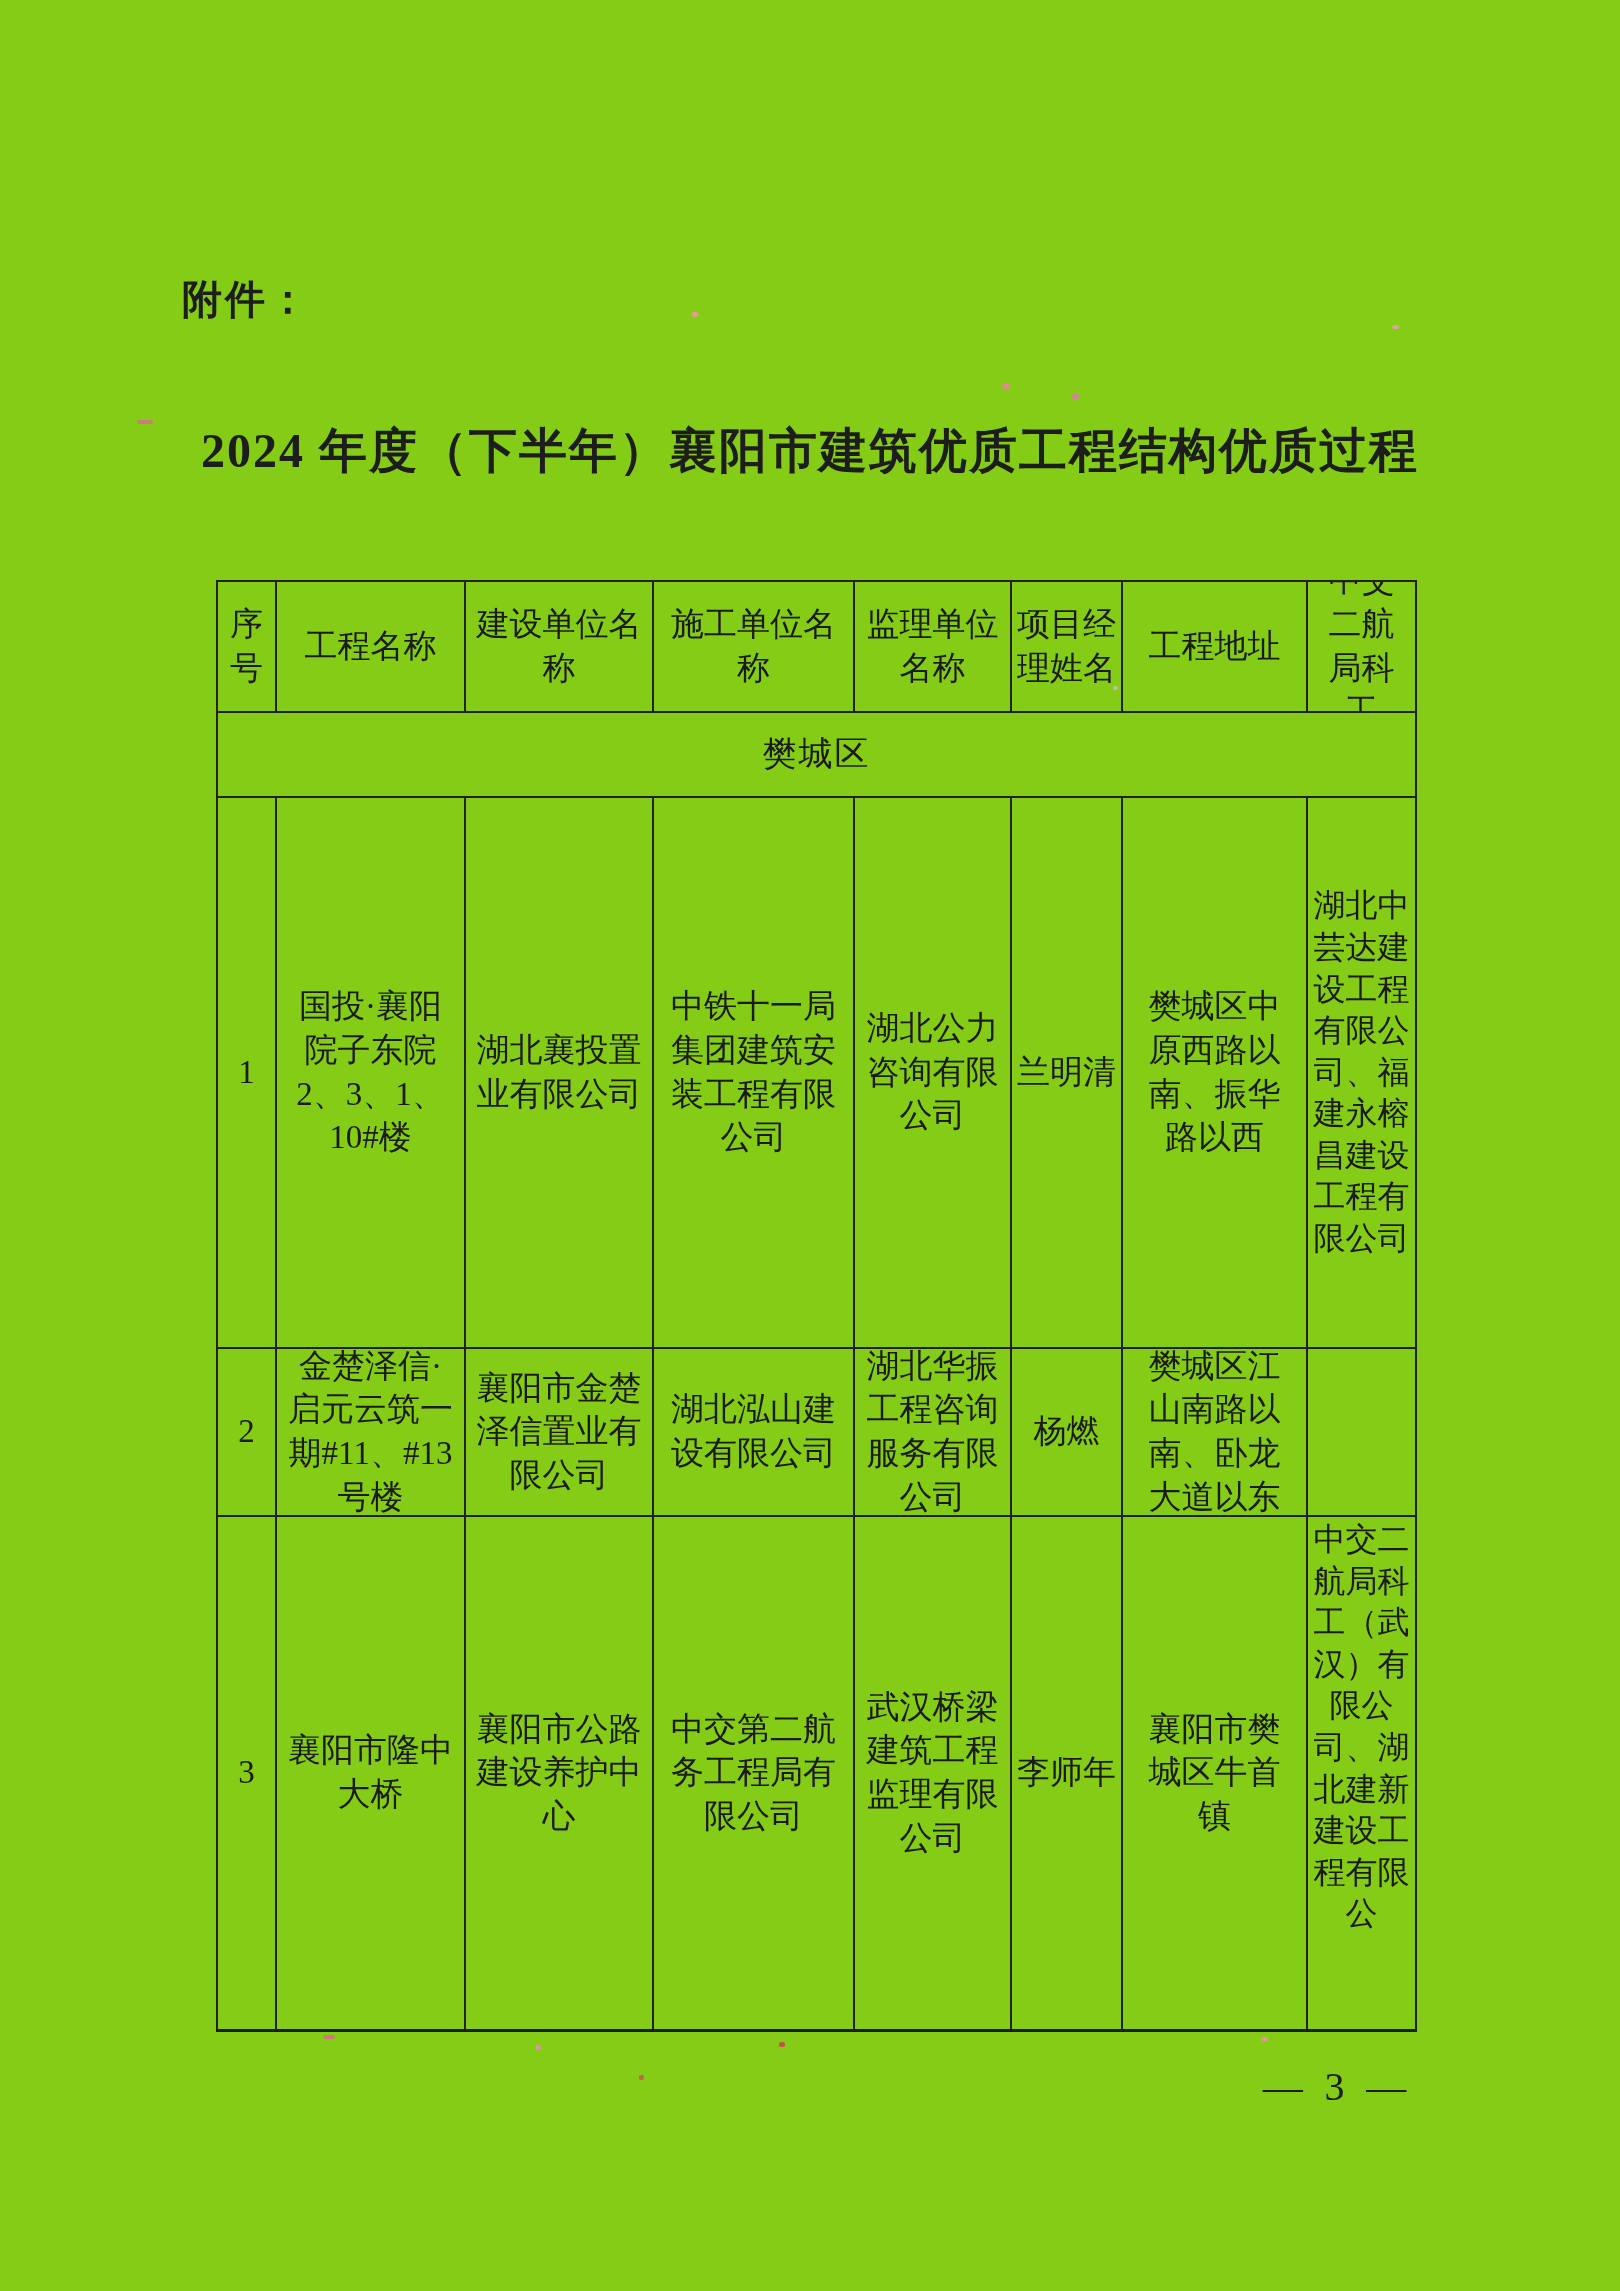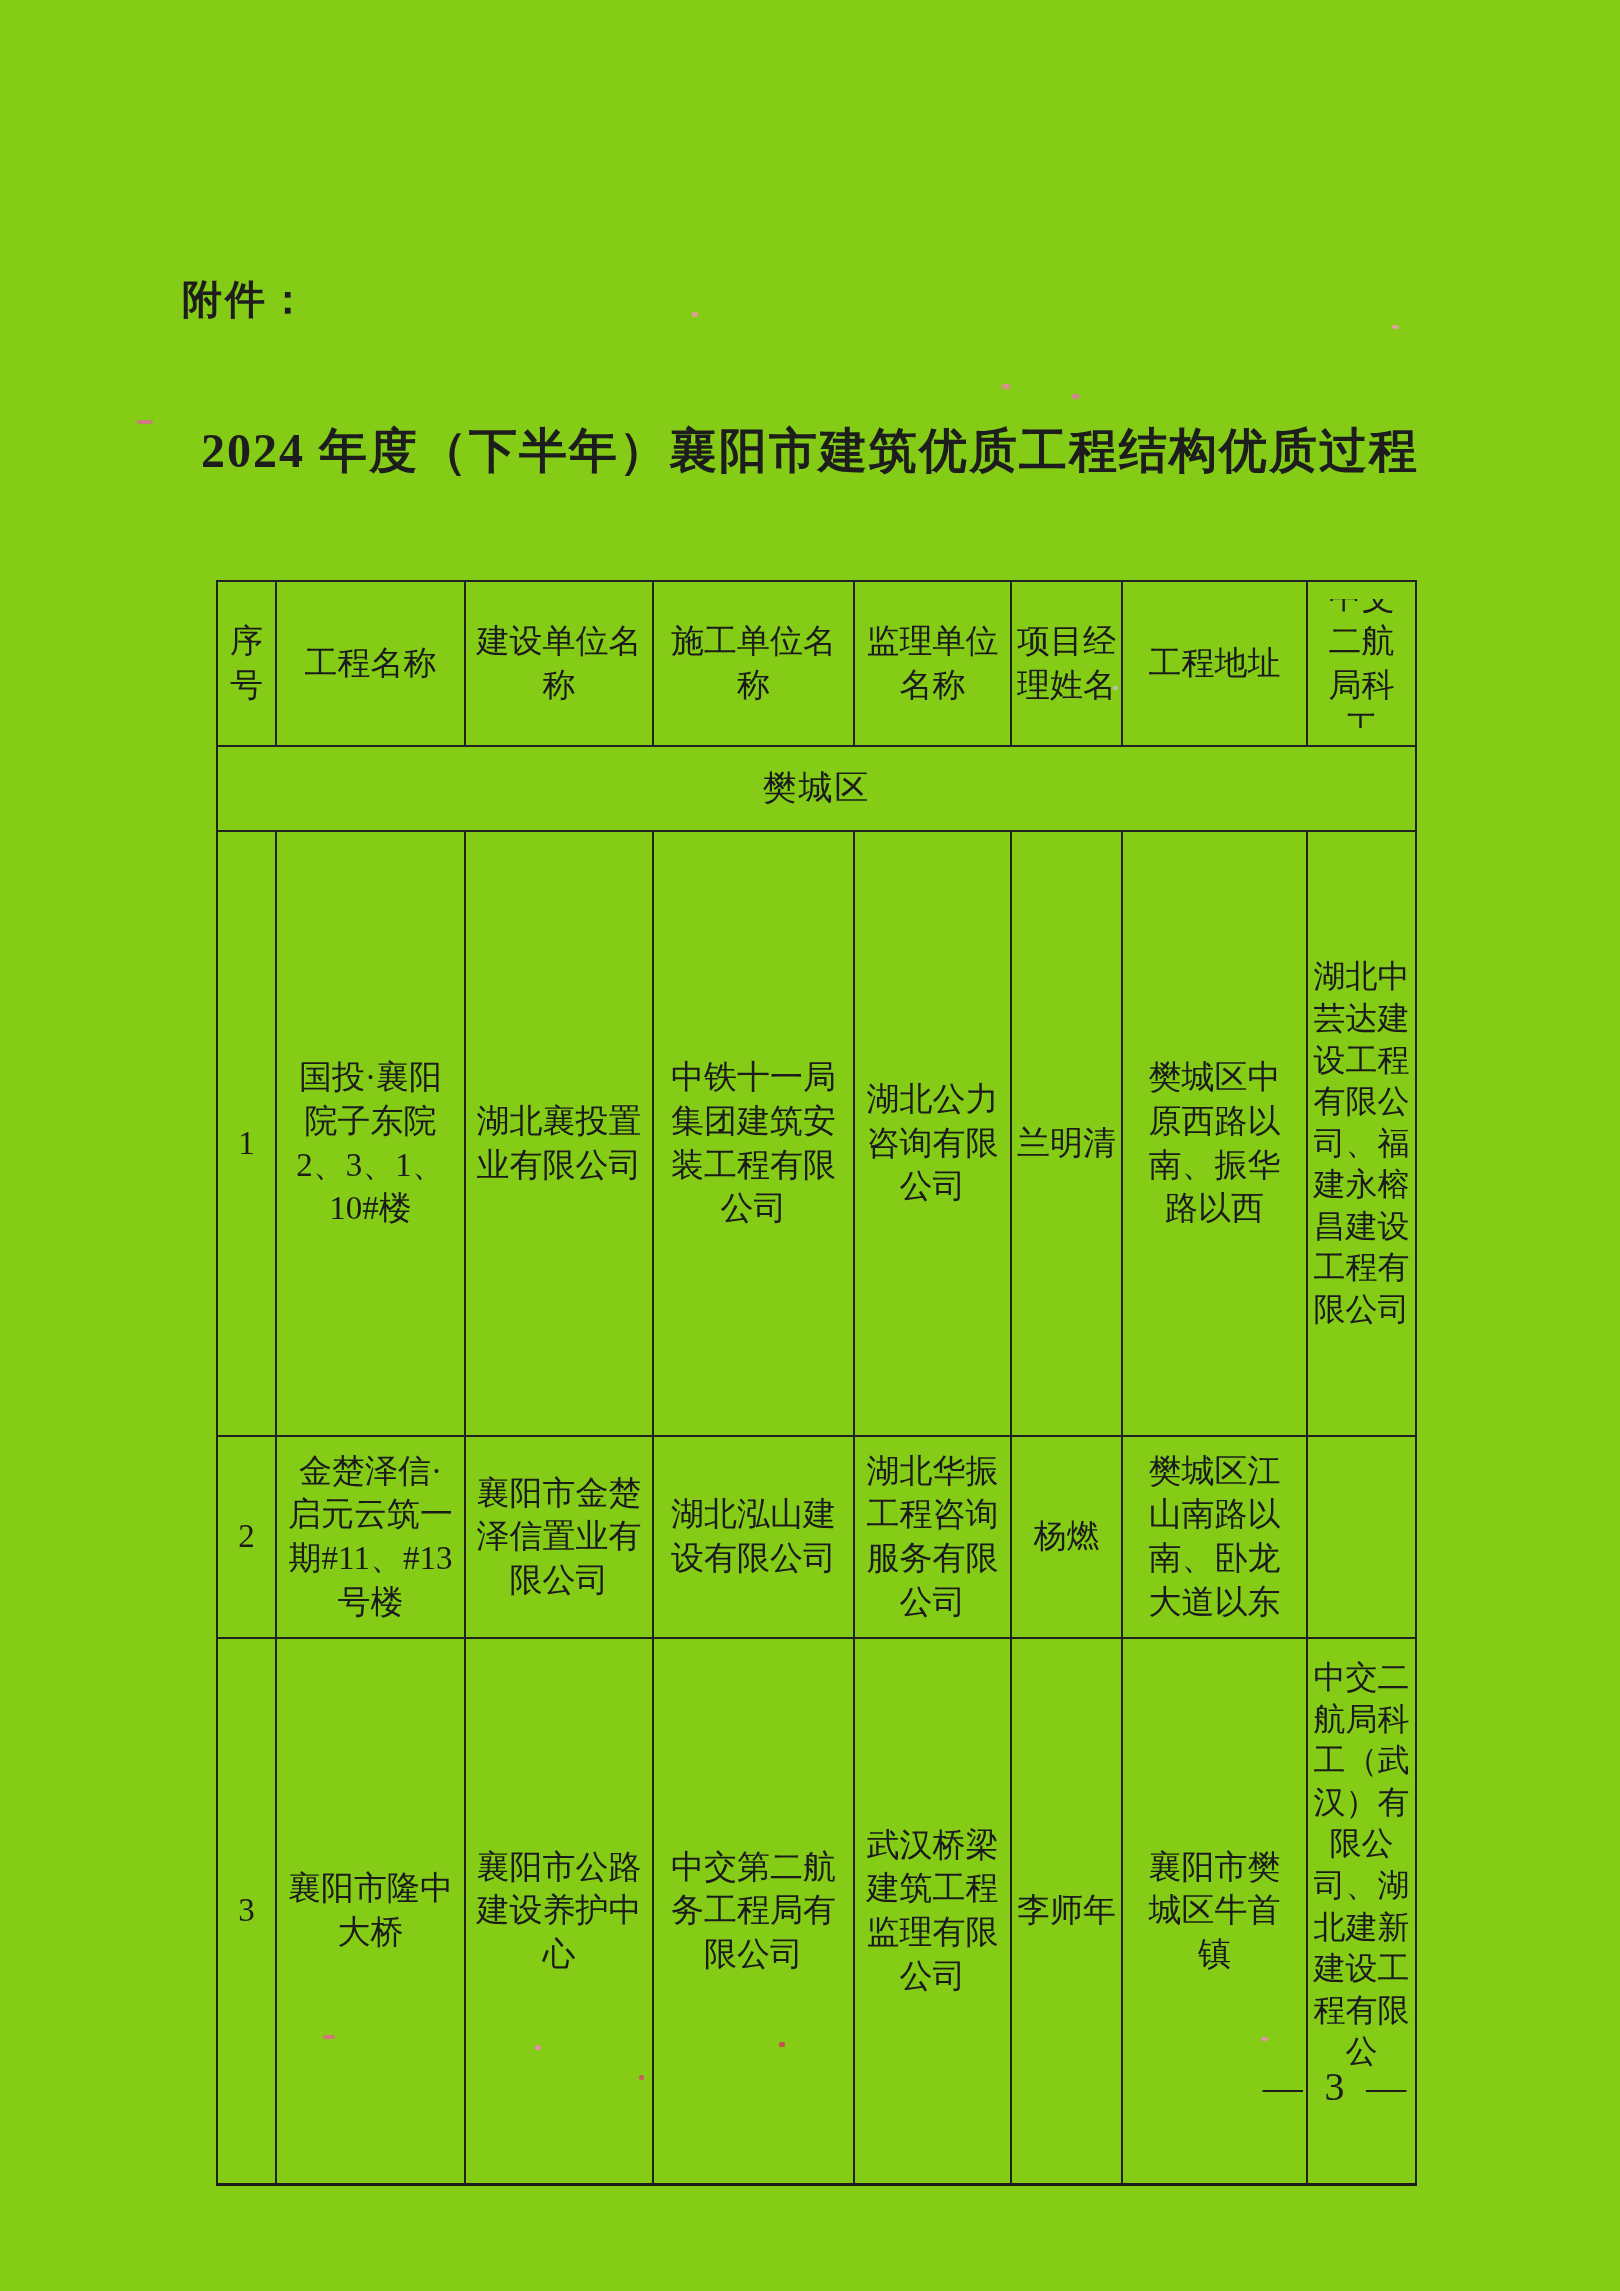--- a/index.html
+++ b/index.html
@@ -29,25 +29,25 @@
     font-size:33px;color:#1b1b1b;
   }
   table.doc{border:2.9px solid #1c1c1c;border-bottom-width:3.9px;}
   table.doc td{border:2px solid #222;padding:0;text-align:center;vertical-align:middle;}
   .box{
     display:flex;align-items:center;justify-content:center;
     overflow:hidden;padding:0 9.8px;line-height:1.32;
   }
   .h-head .box{height:129px;}
   .h-sec  .box{height:83px;font-size:34px;letter-spacing:2px;}
-  .h-r1   .box{height:549px;margin-top:20px;}
+  .h-r1   .box{height:549px;}
   .h-r2   .box{height:166px;}
   .h-r3   .box{height:510px;}
   td.sec-cell{border-bottom:4.9px solid #161616;}
-  .nopad .box{padding:17px 2px;}
+  .nopad .box{padding:0 2px;}
   .tight .box{padding:0 3.9px;font-size:32px;line-height:1.3;}
   .start .box{align-items:flex-start;padding-top:2px;}
   
   .page-number{
     position:absolute;left:1225px;top:2063px;width:225px;text-align:center;
     font-size:40px;letter-spacing:5.9px;white-space:nowrap;
   }
   
   .speck{position:absolute;border-radius:2px;}
 </style>

